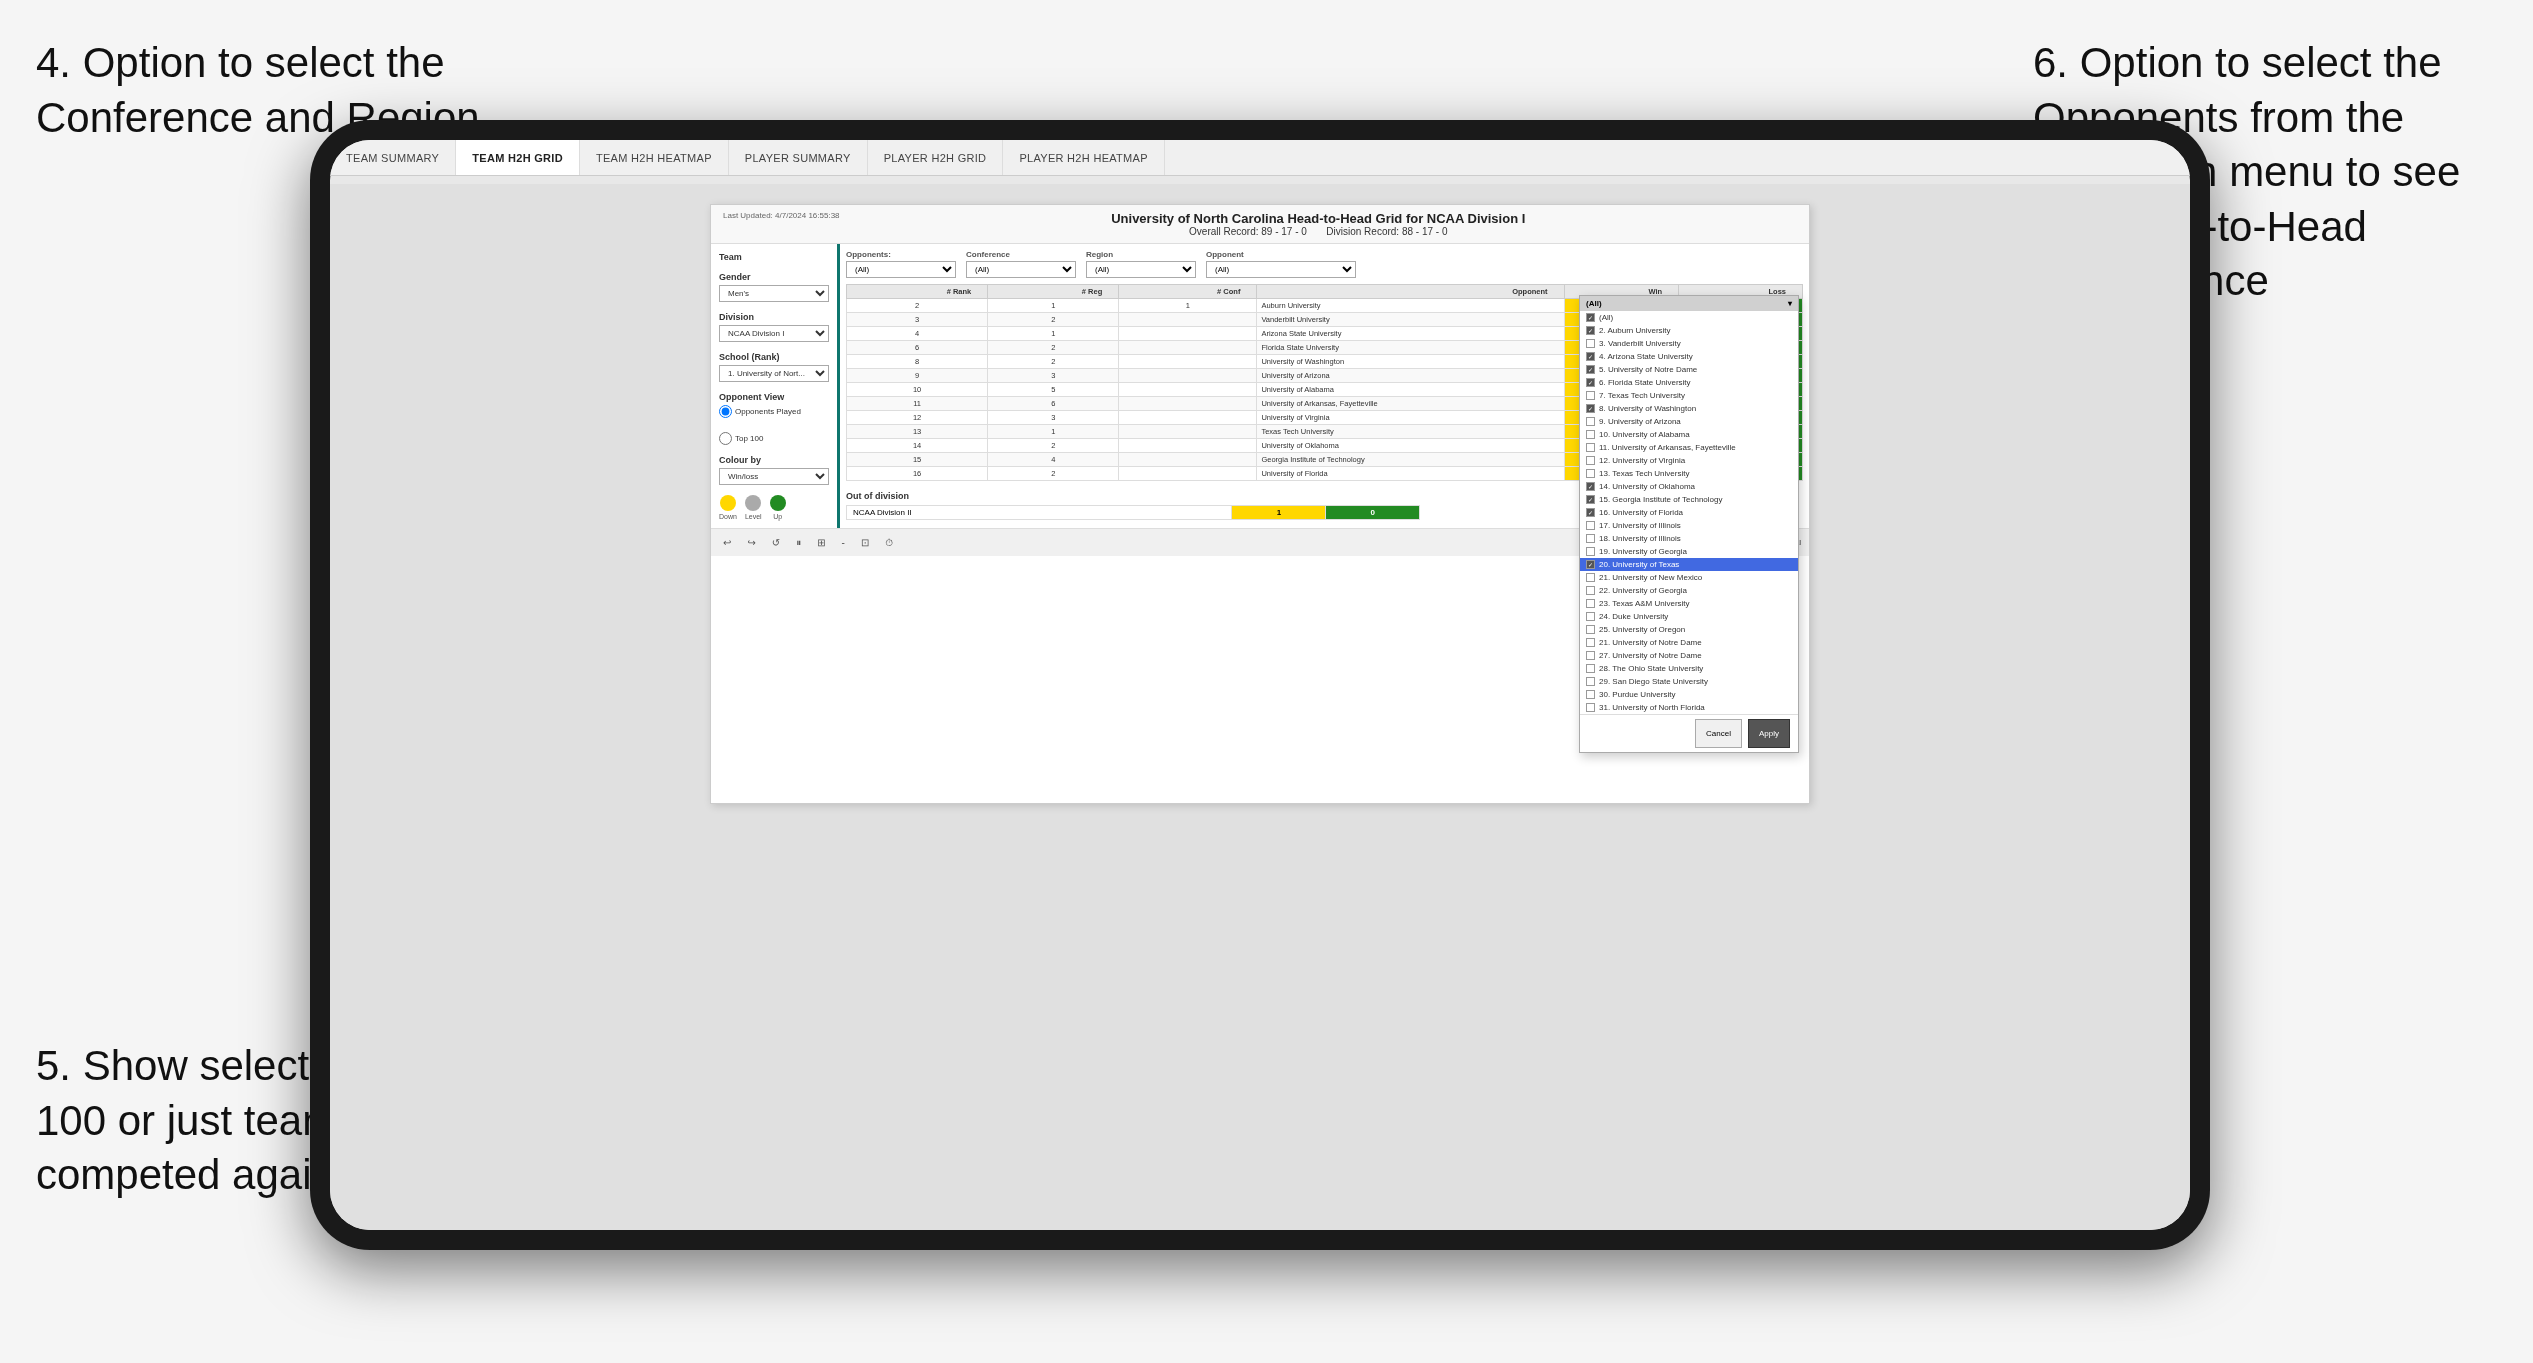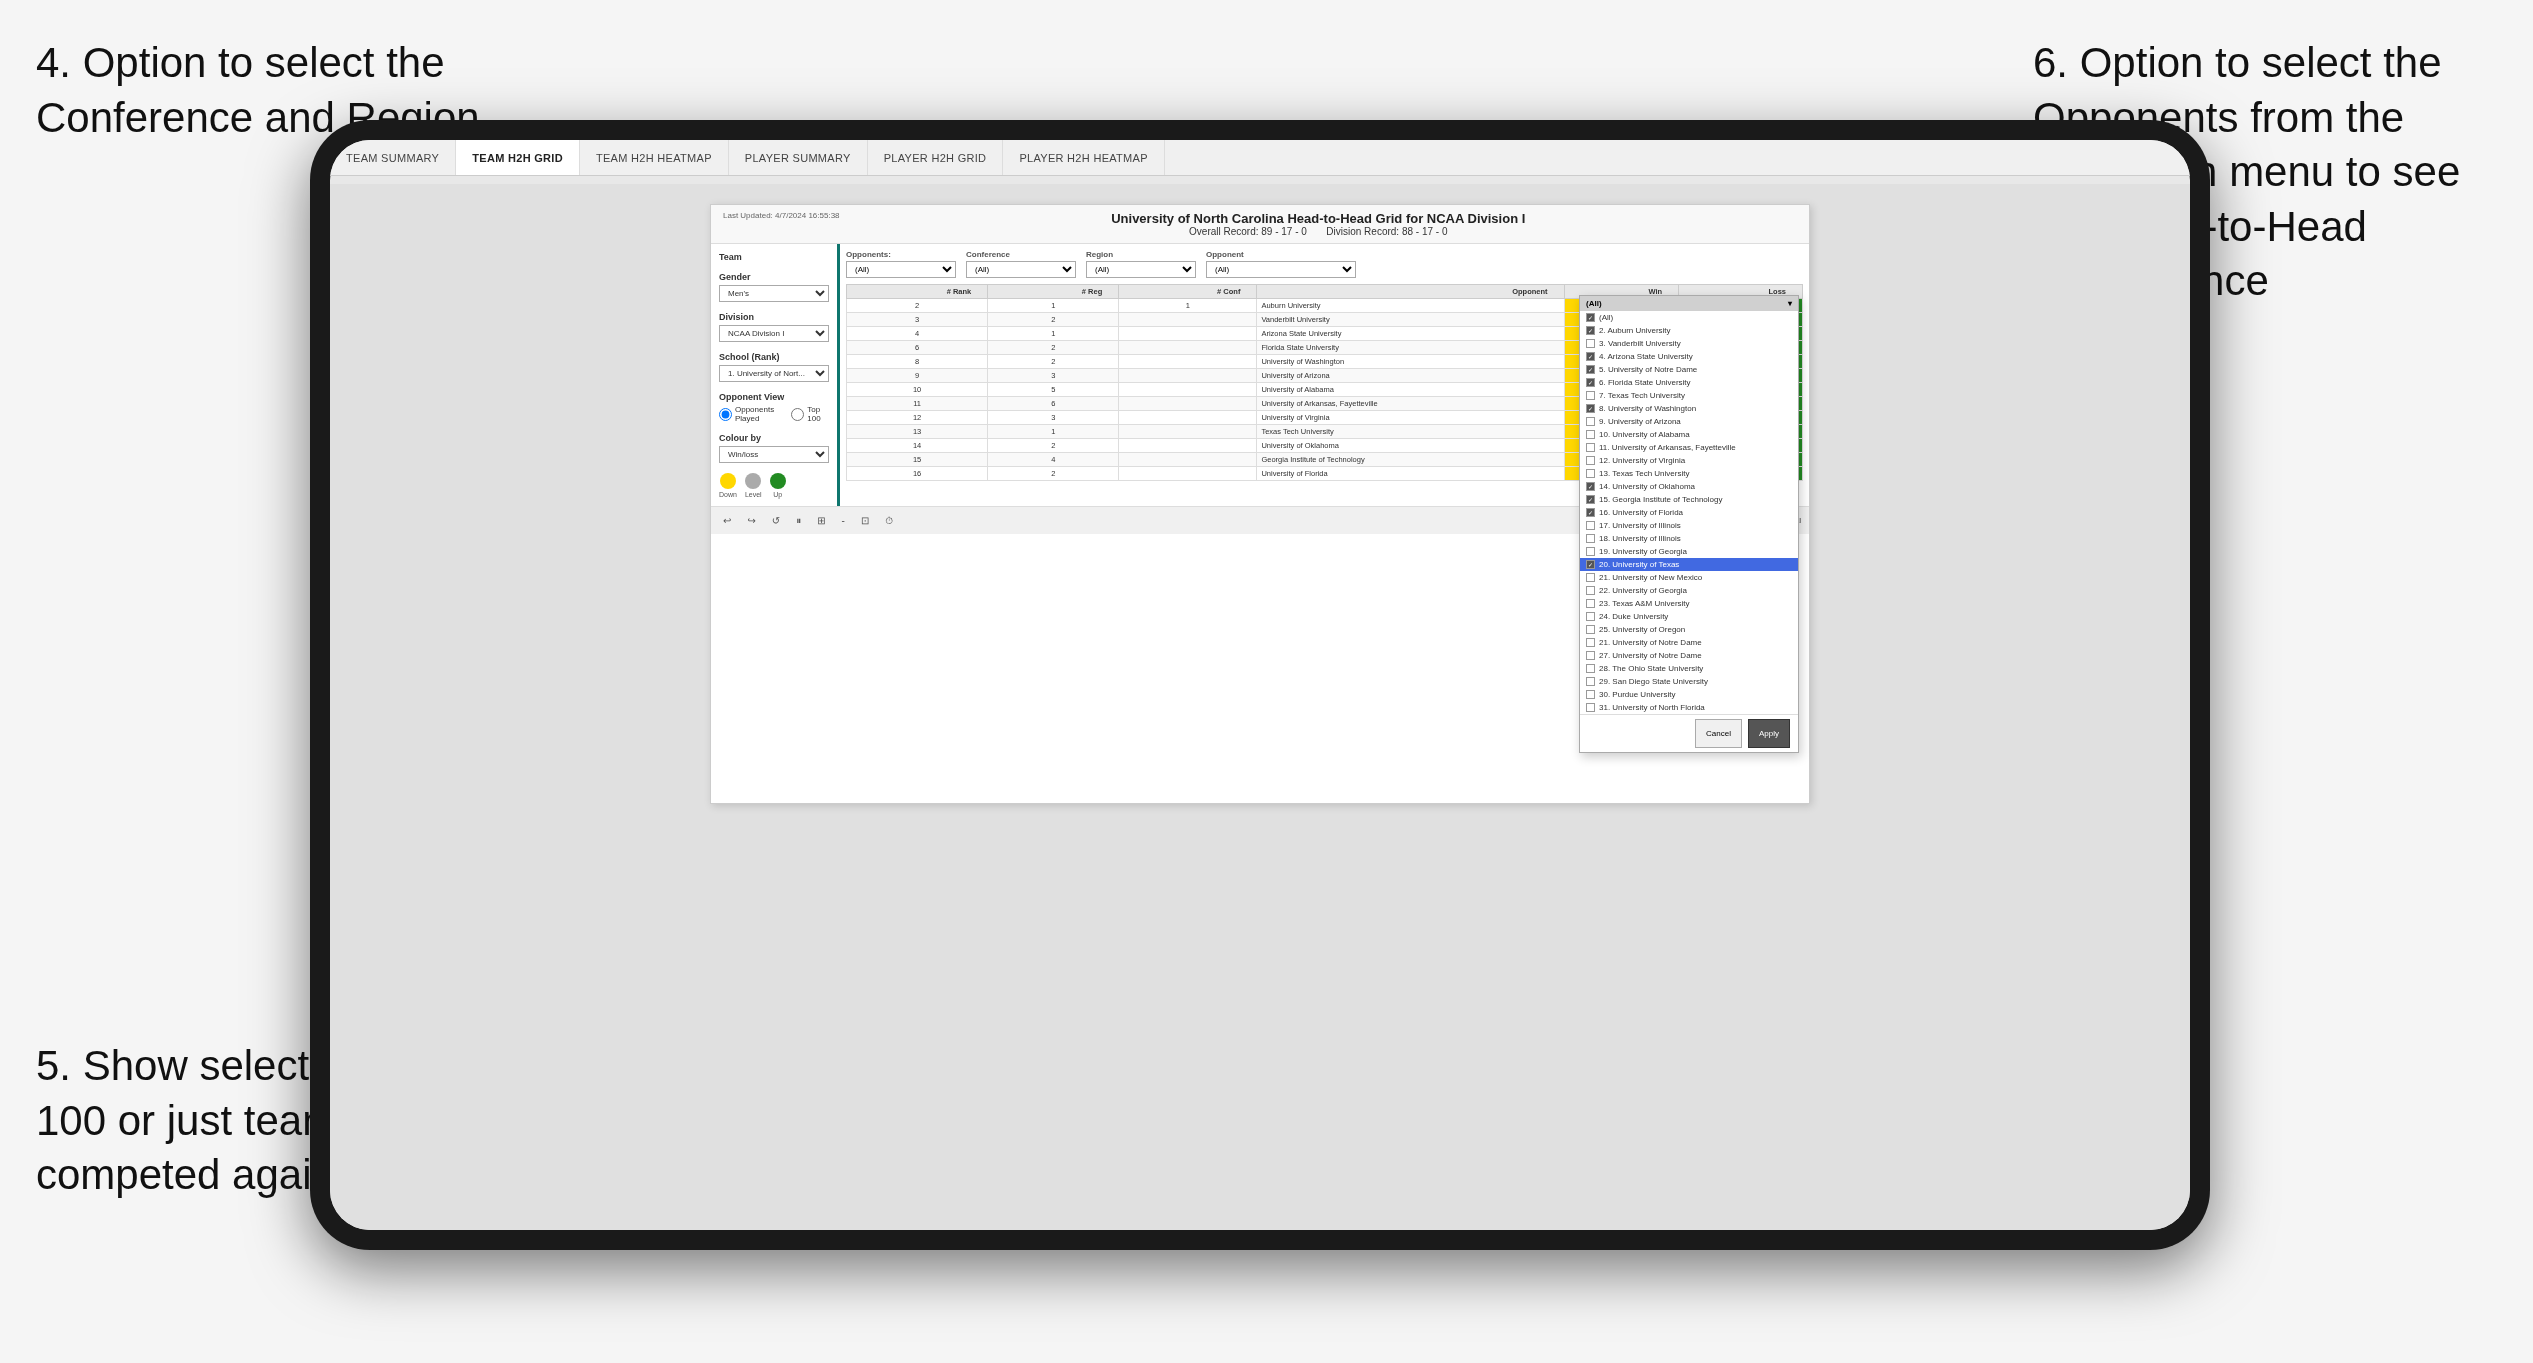--- a/index.html
+++ b/index.html
@@ -219,22 +219,22 @@
       width: 100%;
       font-size: 8px;
       padding: 2px 4px;
       border: 1px solid #aaa;
       background: #fff;
       color: #333;
     }
 
     .sidebar-radio {
       display: flex;
-      flex-direction: row;
-      gap: 3px;
+      flex-direction: column;
+      gap: 14px;
     }
 
     .sidebar-radio label {
       font-size: 8px;
       color: #333;
       display: flex;
       align-items: center;
       gap: 3px;
     }
 
@@ -712,20 +712,32 @@
     <td class="cell-num">16</td>
     <td class="cell-num">2</td>
     <td class="cell-num"></td>
     <td>University of Florida</td>
     <td class="cell-win">5</td>
     <td class="cell-loss">1</td>
   </tr>
                 </tbody>
             </table>
 
+            <div class="out-of-division">
+              <div class="out-of-division-label">Out of division</div>
+              <table class="out-table">
+                <tbody>
+                    <tr>
+                  <td>NCAA Division II</td>
+                  <td class="yellow">1</td>
+                  <td class="green">0</td>
+                </tr>
+              </tbody>
+                </table>
+            </div>
           </div>
 
           <div class="dropdown-overlay">
             <div class="dropdown-header">
               <span>(All)</span>
               <span>▾</span>
             </div>
             <div id="dropdown-list">
                 <div class="dropdown-item">
                   <div class="dropdown-checkbox checked">✓</div>

